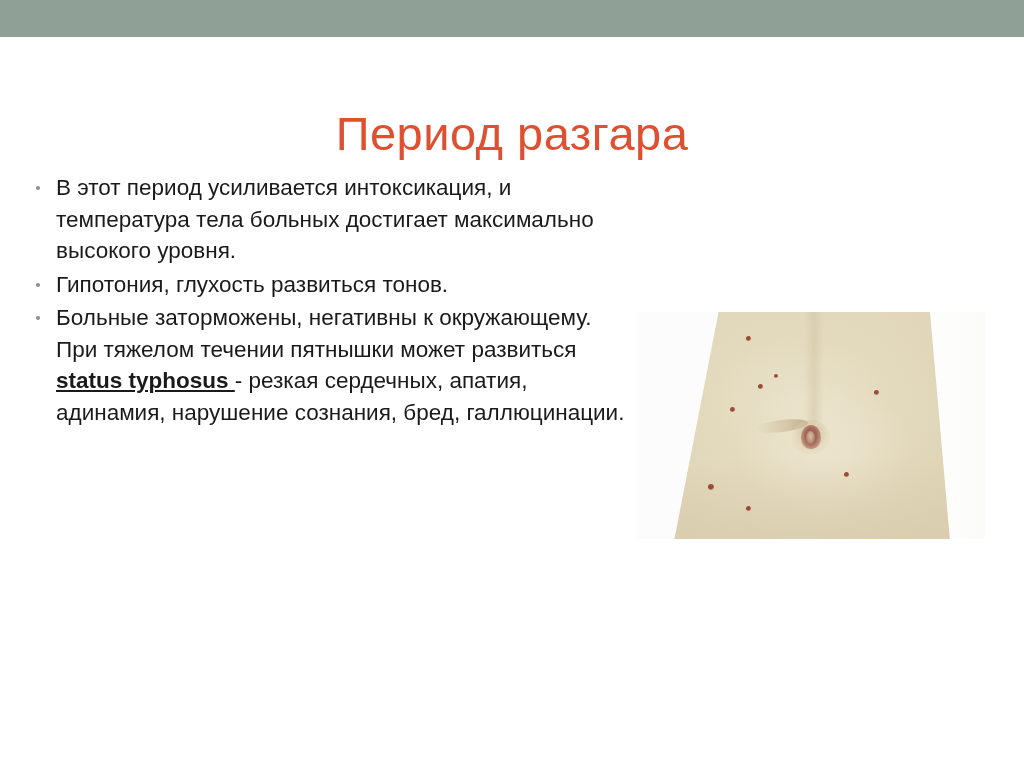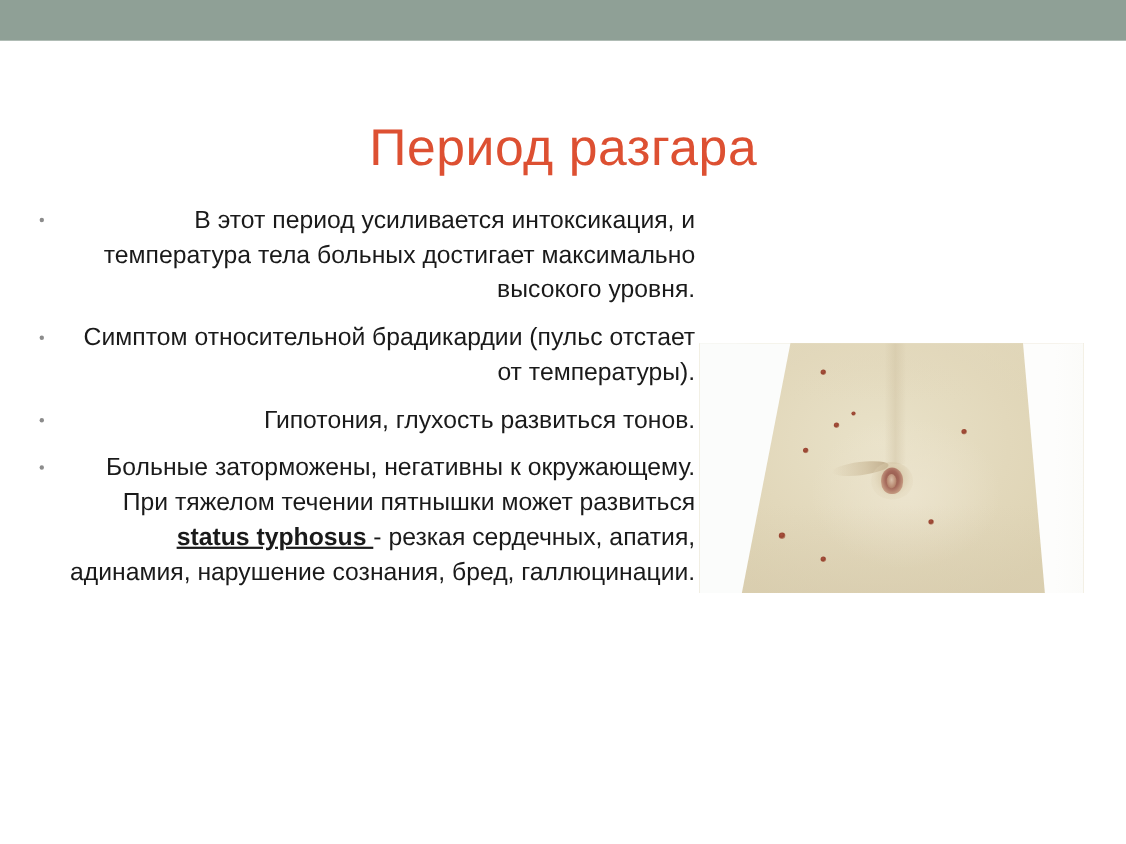--- a/index.html
+++ b/index.html
@@ -48,26 +48,26 @@
     left: 22px;
     top: 172px;
     width: 610px;
     list-style: none;
     margin: 0;
     padding: 0;
   }
   .bullet-item {
     position: relative;
     padding-left: 34px;
-    margin: 12px 0 2px 0;
+    margin: 0 0 2px 0;
     color: #1a1a1a;
     font-size: 22.5px;
     line-height: 31.5px;
     font-family: "Liberation Sans", sans-serif;
-    text-align: right;
+    text-align: left;
   }
   .bullet-item::before {
     content: "";
     position: absolute;
     left: 14px;
     top: 14px;
     width: 4px;
     height: 4px;
     border-radius: 50%;
     background: #8c8c8c;
@@ -216,21 +216,20 @@
 <div class="slide">
 
   <div class="top-band"></div>
 
   <h1 class="slide-title">Период разгара</h1>
 
   <ul class="body-list">
 
     <li class="bullet-item">В этот период усиливается интоксикация, и температура тела больных достигает максимально высокого уровня.</li>
 
-    <li class="bullet-item">Симптом относительной брадикардии (пульс отстает от температуры).</li>
 
     <li class="bullet-item">Гипотония, глухость развиться тонов.</li>
 
     <li class="bullet-item"><span> Больные заторможены, негативны к окружающему. При тяжелом течении пятнышки может развиться </span><span class="emph">status typhosus </span><span>- резкая сердечных, апатия, адинамия, нарушение сознания, бред, галлюцинации.</span></li>
 
 
   </ul>
 
   <div class="photo-frame">
     <div class="photo-skin"></div>

